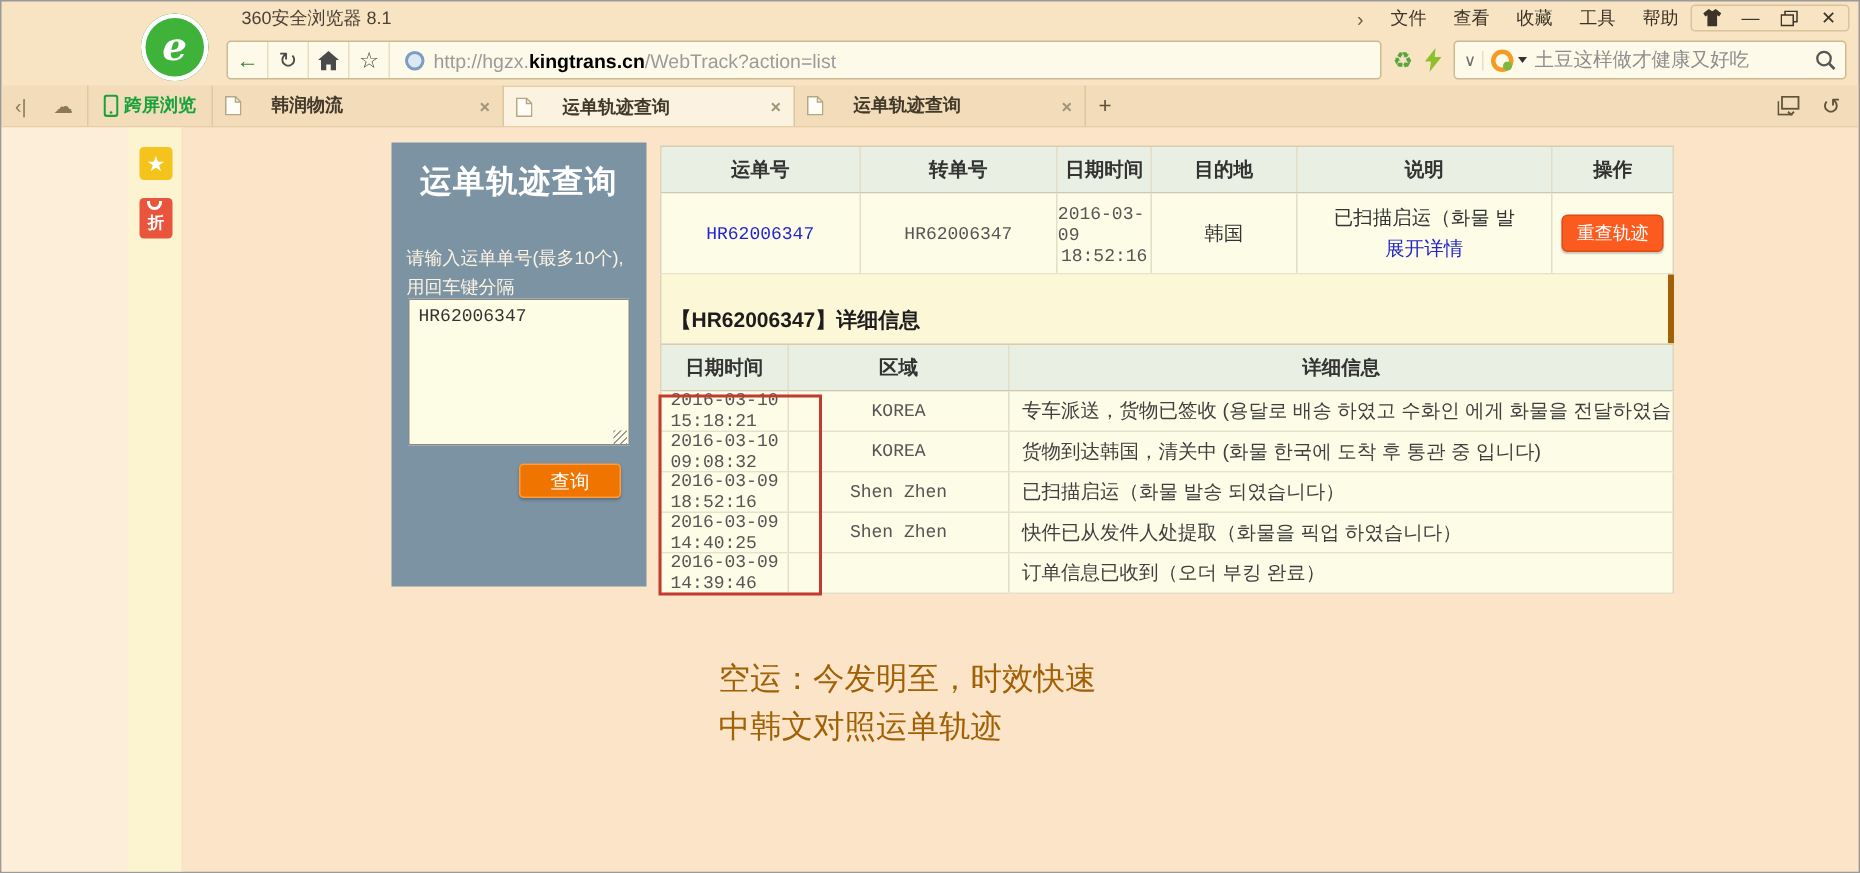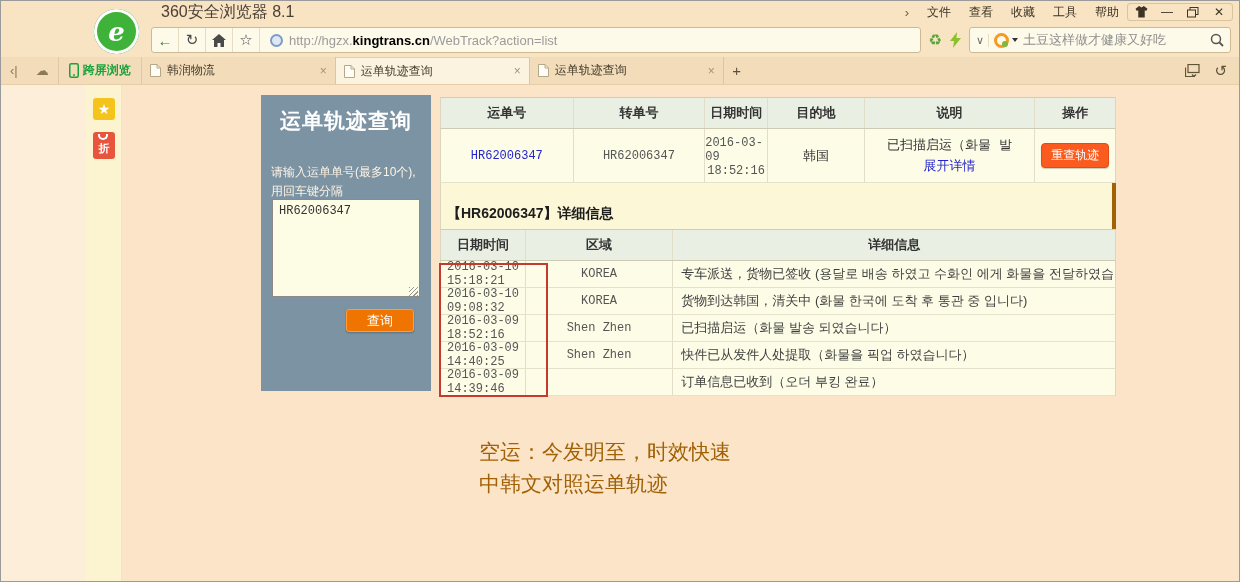--- a/index.html
+++ b/index.html
@@ -5,21 +5,21 @@
   * { margin:0; padding:0; box-sizing:border-box; }
   body { font-family:"Liberation Sans", sans-serif; background:#e8e8e8; }
   .window { position:relative; width:1240px; height:582px; background:#F8E3C3; border:1px solid #9a9a9a; overflow:hidden; }
 
   
   .titlebar { position:relative; height:22px; display:flex; align-items:center; }
   .logo { position:absolute; left:93px; top:8px; width:45px; height:45px; border-radius:50%;
           background:#3fb23a; z-index:9; display:flex; align-items:center; justify-content:center;
           box-shadow:inset 0 0 0 3px #fff, inset 0 0 0 6px #3fb23a; }
   .logo span { color:#fff; font-size:26px; font-weight:bold; font-family:"DejaVu Serif", serif; font-style:italic; line-height:1; }
-  .win-title { margin-left:160px; font-size:16px; color:#4a4236; }
+  .win-title { margin-left:160px; font-size:12px; color:#4a4236; }
   .menu { margin-left:auto; display:flex; align-items:center; gap:18px; font-size:12px; color:#3c3426; padding-right:8px; }
   .menu .chev { color:#6b5d44; font-size:13px; }
   .menu span { cursor:default; }
   .winbtns { display:flex; align-items:center; border:1px solid #d9c49c; border-radius:3px; margin-right:6px; height:18px; }
   .winbtns > div { width:26px; height:16px; display:flex; align-items:center; justify-content:center; color:#3c3426; font-size:12px; }
 
   
   .addressbar { height:34px; display:flex; align-items:center; padding:0 8px 0 150px; gap:6px; }
   .urlfield { flex:1; height:26px; background:#FDFAE9; border:1px solid #cdb virtuoso; border:1px solid #cdba94; border-radius:3px; display:flex; align-items:center; overflow:hidden; }
   .navbtn { width:27px; height:100%; display:flex; align-items:center; justify-content:center; border-right:1px solid #e7ddbf; font-size:15px; color:#4a4a4a; }
@@ -34,21 +34,21 @@
   .oring { position:relative; width:15px; height:15px; border:3px solid #f59a23; border-radius:50%; flex:none; }
   .oring i { position:absolute; right:-2px; bottom:-2px; width:6px; height:6px; background:#7cb93e; border-radius:50%; }
   .odrop { width:0; height:0; border-left:3px solid transparent; border-right:3px solid transparent; border-top:4px solid #333; margin-left:-2px; }
   .searchtext { font-size:13px; color:#8e8e8e; white-space:nowrap; overflow:hidden; flex:1; }
 
   
   .tabbar { height:28px; background:#F2DCBA; display:flex; align-items:stretch; border-bottom:1px solid #e6cfa8; }
   .tabbar .edge { display:flex; align-items:center; padding:0 9px; color:#8a7a5a; font-size:13px; }
   .crossscreen { display:flex; align-items:center; gap:4px; padding:0 10px; border-left:1px solid #e0c9a2; border-right:1px solid #e0c9a2; }
   .crossscreen b { color:#19a23b; font-size:12px; }
-  .tab { width:194px; display:flex; align-items:center; gap:6px; padding:0 8px; border-right:1px solid #ddc69e; font-size:12px; color:#43392a; }
+  .tab { width:194px; display:flex; align-items:center; gap:20px; padding:0 8px; border-right:1px solid #ddc69e; font-size:12px; color:#43392a;font-weight:bold; }
   .tab.active { background:#FBF3DF; border-top:1px solid #e6cfa8; }
   .tab .doc { flex:none; }
   .tab .lbl { flex:1; white-space:nowrap; overflow:hidden; }
   .tab .x { color:#a39residual; color:#a3957a; font-size:12px; }
   .newtab { width:26px; display:flex; align-items:center; justify-content:center; font-size:15px; color:#5d5richt; color:#5d5139; }
   .tabbar .right { margin-left:auto; display:flex; align-items:center; gap:14px; padding:0 12px; color:#5f5338; }
 
   
   .page { position:relative; height:498px; background:#FBE4C8; }
   .strip1 { position:absolute; left:0; top:0; width:84px; height:100%; background:#FDEEDA; }
@@ -77,21 +77,21 @@
   .trow > div { border-right:1px solid #E3DEC8; display:flex; align-items:center; justify-content:center; overflow:hidden; }
   .trow > div:last-child { border-right:none; }
   .thead { background:#E9EFE2; border-top:1px solid #D8CCAC; border-bottom:1px solid #cfcab4; font-weight:bold; font-size:13px; color:#333; height:32px; }
   .tbody { background:#FDFCE7; border-bottom:1px solid #E6E1CB; }
   .c1{width:133px} .c2{width:132px} .c3{width:63px} .c4{width:97px} .c5{width:171px} .c6{width:80px}
   .d1{width:85px} .d2{width:148px} .d3{width:443px}
   .mainrow { height:54px; font-size:13px; color:#333; }
   .mono { font-family:"Liberation Mono", monospace; font-size:12px; color:#555; }
   .link { color:#2324CD; }
   .datetime { flex-direction:column; justify-content:space-around !important; padding:7px 0; }
-  .desc { flex-direction:column; justify-content:space-around !important; padding:6px 0;font-family:Liberation Mono, monospace; }
+  .desc { flex-direction:column; justify-content:space-around !important; padding:6px 0; }
   .actbtn { background:#FB5B1F; border:1px solid #e24b12; border-radius:4px; color:#fff; font-size:12px; padding:3px 9px; box-shadow:0 1px 1px rgba(0,0,0,.2); }
   .band { height:46px; background:#FBF7D7; border-left:1px solid #DDD6BE; border-right:4px solid #a16207;
           display:flex; align-items:flex-end; padding:0 0 6px 6px; }
   .band b { font-size:14px; color:#1d1d1d; }
   .detrow { height:27px; font-size:13px; color:#3f3f3f; }
   .detrow .d1 { justify-content:flex-start !important; padding-left:6px; }
   .detrow .d3 { justify-content:flex-start !important; padding-left:8px; white-space:nowrap; }
   .redbox { position:absolute; left:-1px; top:166px; width:109px; height:134px; border:2px solid #C23B2E; pointer-events:none; }
 
   .annotation { position:absolute; left:478px; top:352px; color:#a16207; font-family:"Liberation Serif", serif;

